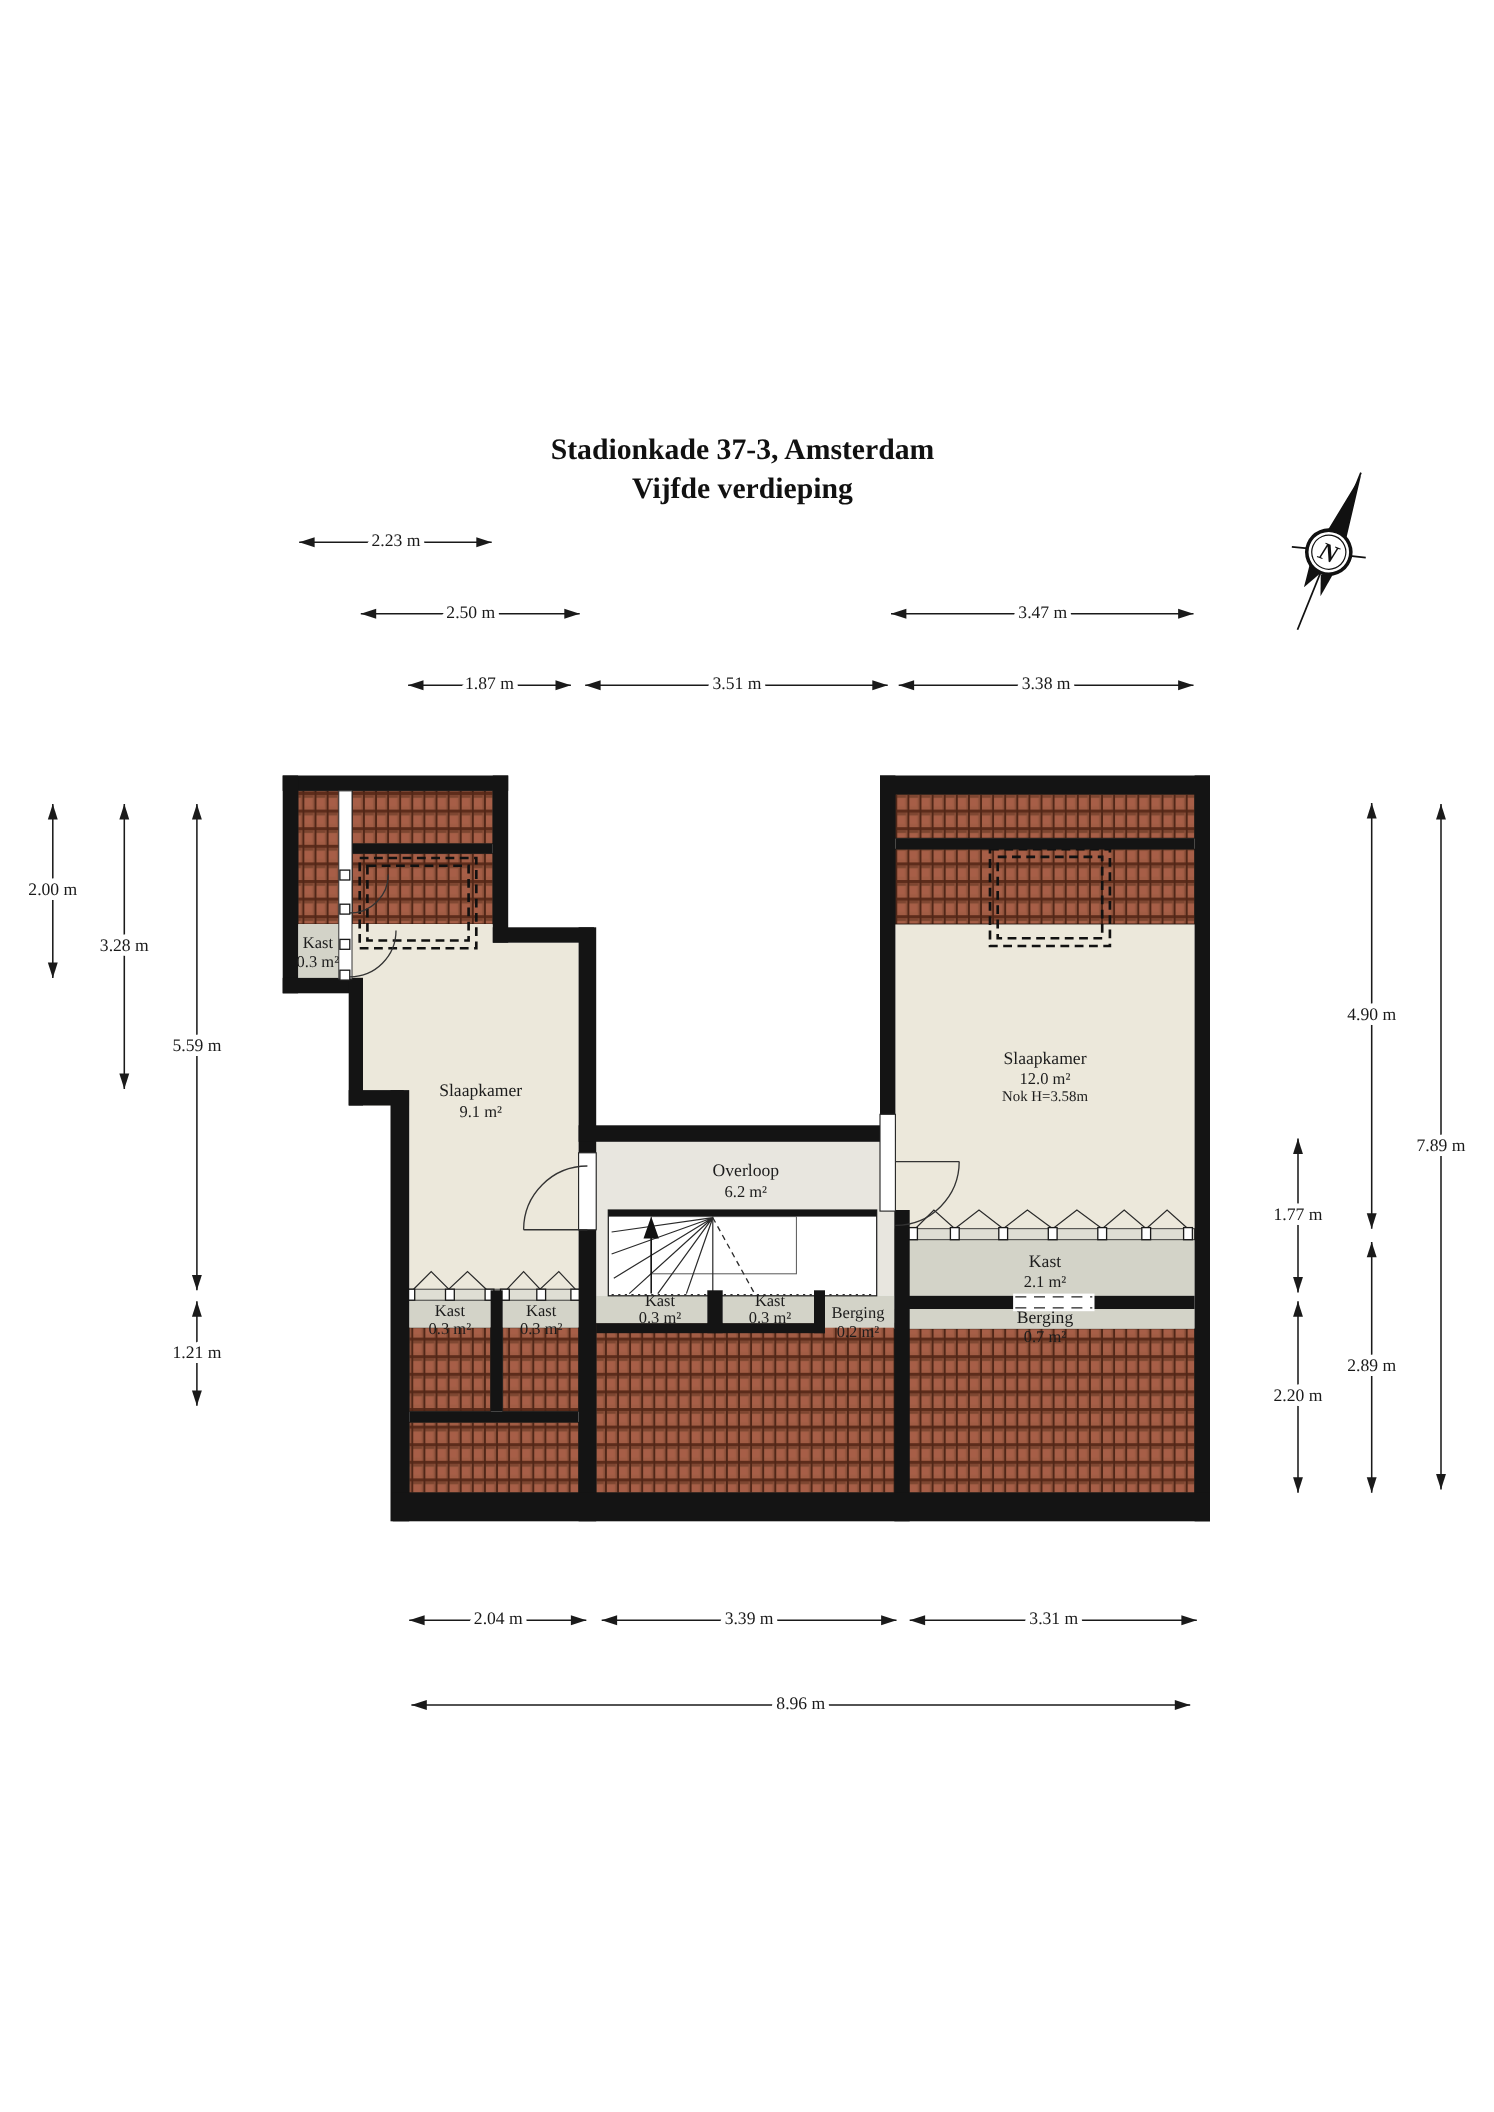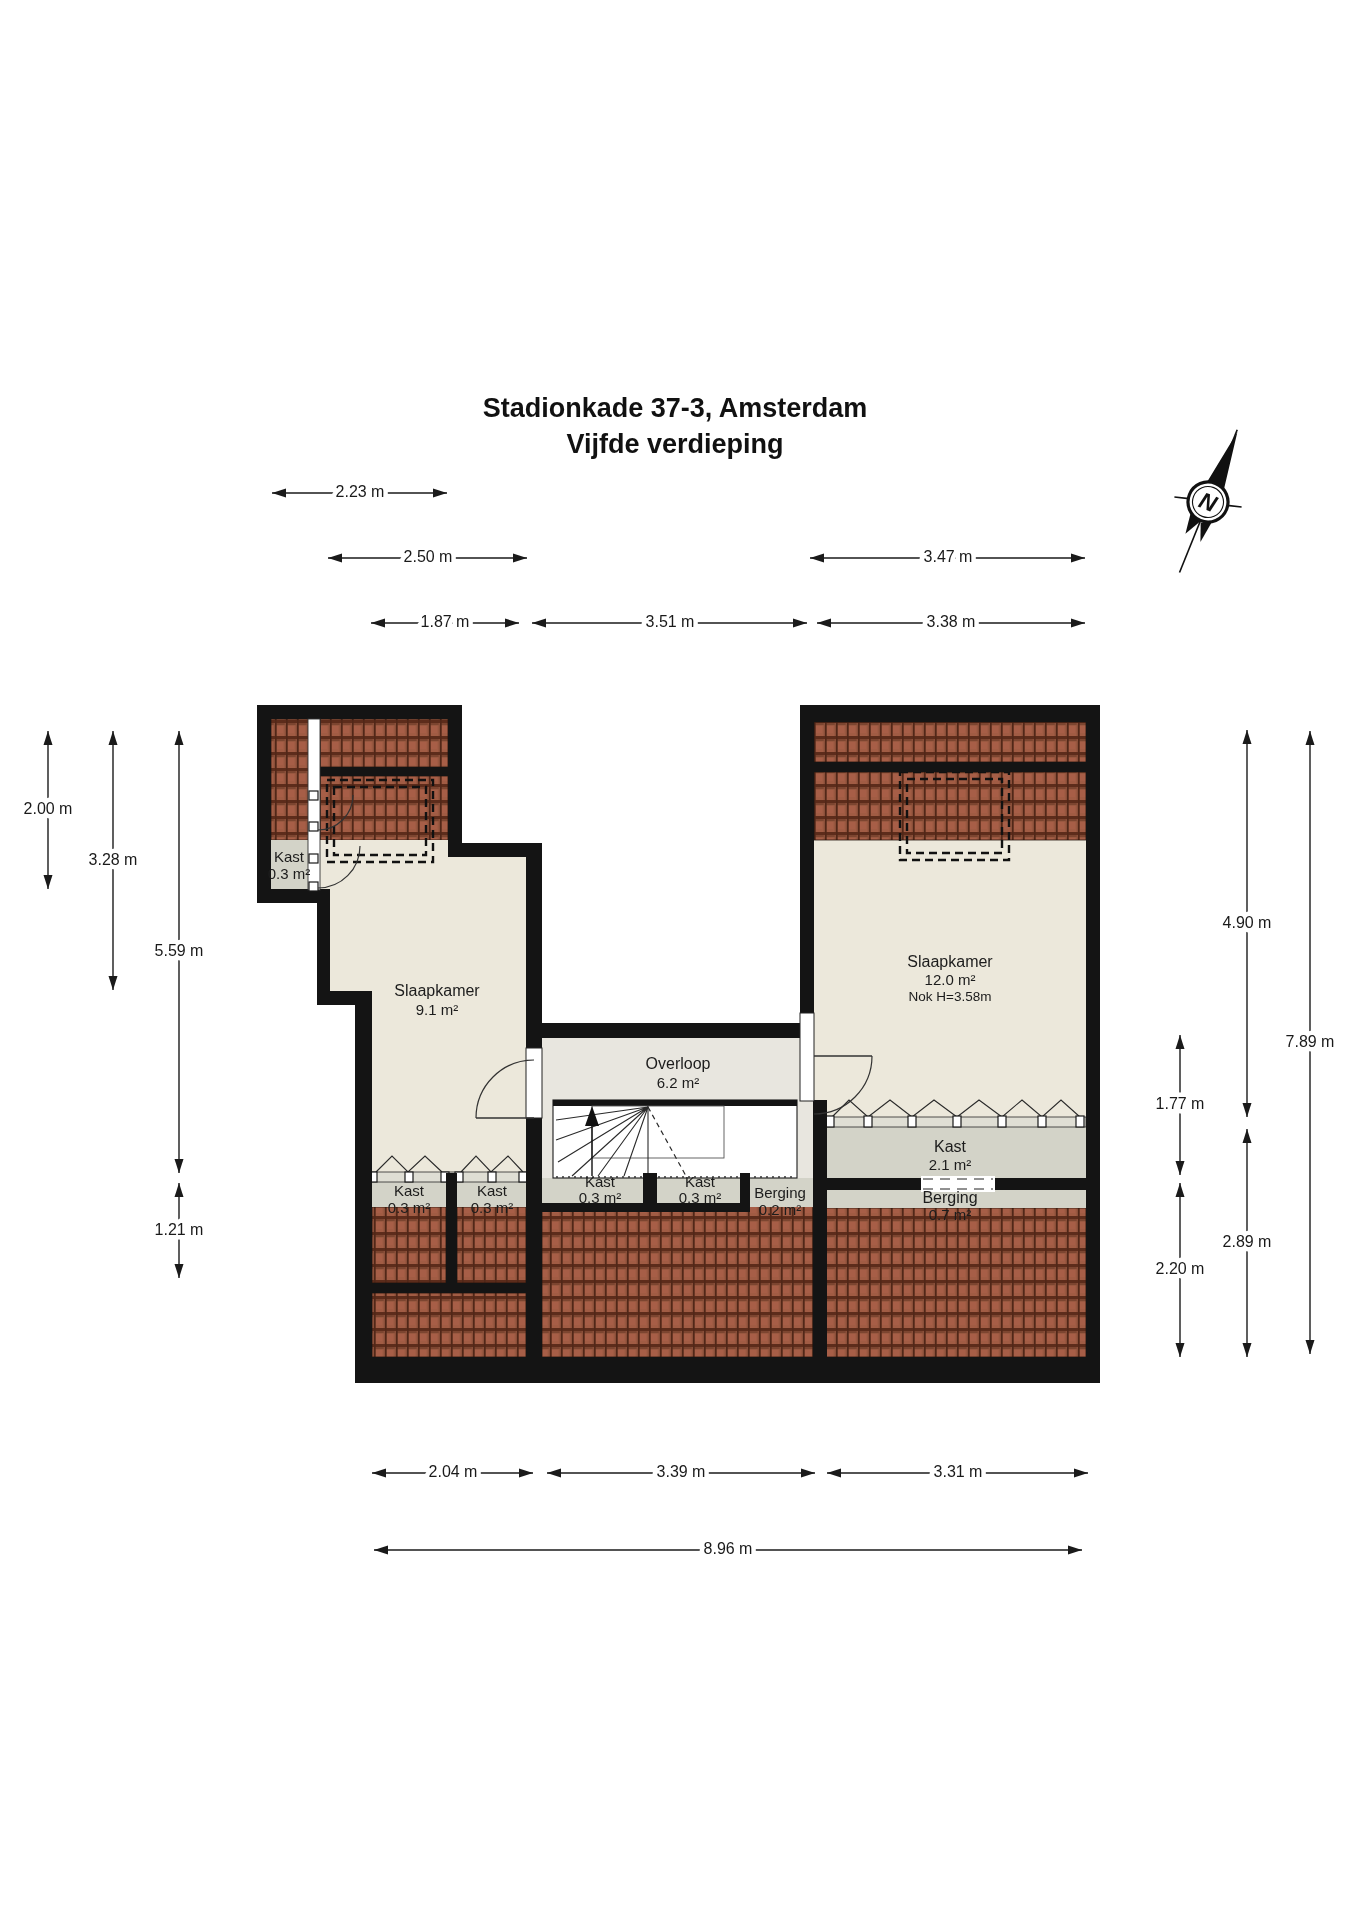--- a/index.html
+++ b/index.html
@@ -1,17 +1,17 @@
 <!DOCTYPE html>
 <html style="--wall: #141414; --beige: #ece8db; --overloop: #e8e6df; --closet: #d3d3c8; --sill: #dfded4; --text: #1a1a1a;"><head>
 <meta charset="utf-8">
 <style>
   html,body{margin:0;padding:0;background:#fff;}
   #stage{position:relative;width:1358px;height:1580px;background:#fff;overflow:hidden;
-         font-family:Liberation Sans, sans-serif;}
+         font-family:Liberation Serif, serif;}
   svg{display:block}
   .wall{fill:var(--wall);}
   .beige{fill:var(--beige);}
   .overloop{fill:var(--overloop);}
   .closet{fill:var(--closet);}
   .sillband{fill:var(--sill);stroke:#2a2a2a;stroke-width:0.8;}
   .tilefill{fill:url(#tiles);stroke:#27160e;stroke-width:0.8;}
   .thinline{stroke:#2a2a2a;stroke-width:1.1;fill:none;}
   .dashrect{fill:none;stroke:#111;stroke-width:2.4;stroke-dasharray:8 5;}
   .doorarc{fill:none;stroke:#333;stroke-width:1.2;}

